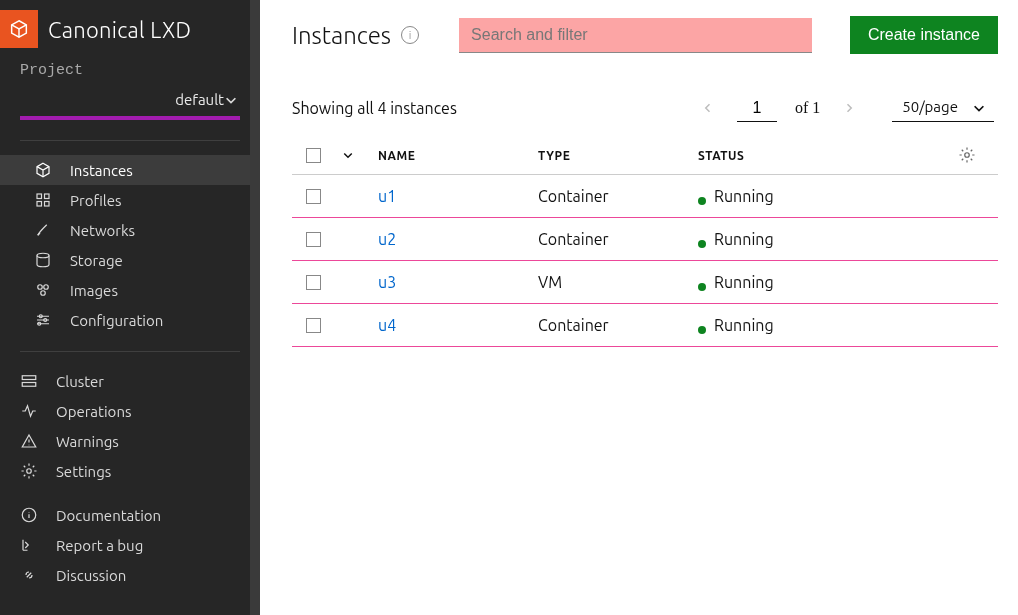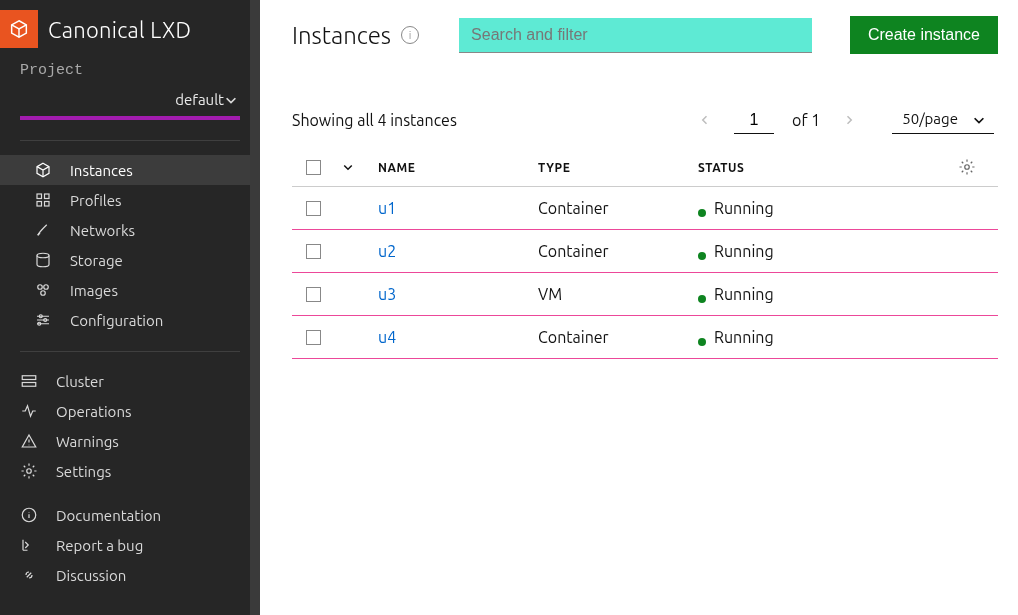--- a/index.html
+++ b/index.html
@@ -117,21 +117,21 @@
     align-items: center;
     justify-content: center;
     font-size: 11px;
     color: #888;
     font-style: normal;
   }
   .search {
     flex: 1;
     border: none;
     border-bottom: 1px solid #888;
-    background: #5eead4;
+    background: #fca5a5;
     font-size: 16px;
     padding: 8px 12px;
     outline: none;
     color: #333;
     min-width: 0;
     margin-left:20px;
   }
   .search::placeholder { color: #777; }
   .btn-create {
     background: #0e8420;
@@ -139,21 +139,21 @@
     border: none;
     padding: 10px 18px;
     font-size: 16px;
     cursor: pointer;
     margin-left: 18px;
   }
   .list-meta {
     display: flex;
     align-items: center;
     justify-content: space-between;
-    margin-top: 52px;
+    margin-top: 40px;
     gap: 6px;
   }
   .showing { font-size: 16px; color: #111; }
   .pager {
     display: flex;
     align-items: center;
     gap: 18px;
     margin-right: 4px;
   }
   .pager-arrow {
@@ -164,21 +164,21 @@
   .pager-arrow svg { width: 12px; height: 12px; stroke: #bdbdbd; stroke-width: 2; fill:none; }
   .page-input {
     width: 40px;
     border: none;
     border-bottom: 1.5px solid #111;
     text-align: center;
     font-size: 16px;
     padding: 4px 0;
     outline: none;
   }
-  .of-text { color: #111; font-size:16px; }
+  .of-text { color: #111; font-size:16px;font-family:Liberation Serif, serif; }
   .page-size {
     display: flex;
     align-items: flex-end;
     gap: 14px;
     border-bottom: 1.5px solid #111;
     padding: 4px 8px 6px 10px;
     cursor: pointer;
     margin-left: 14px;
   }
   

